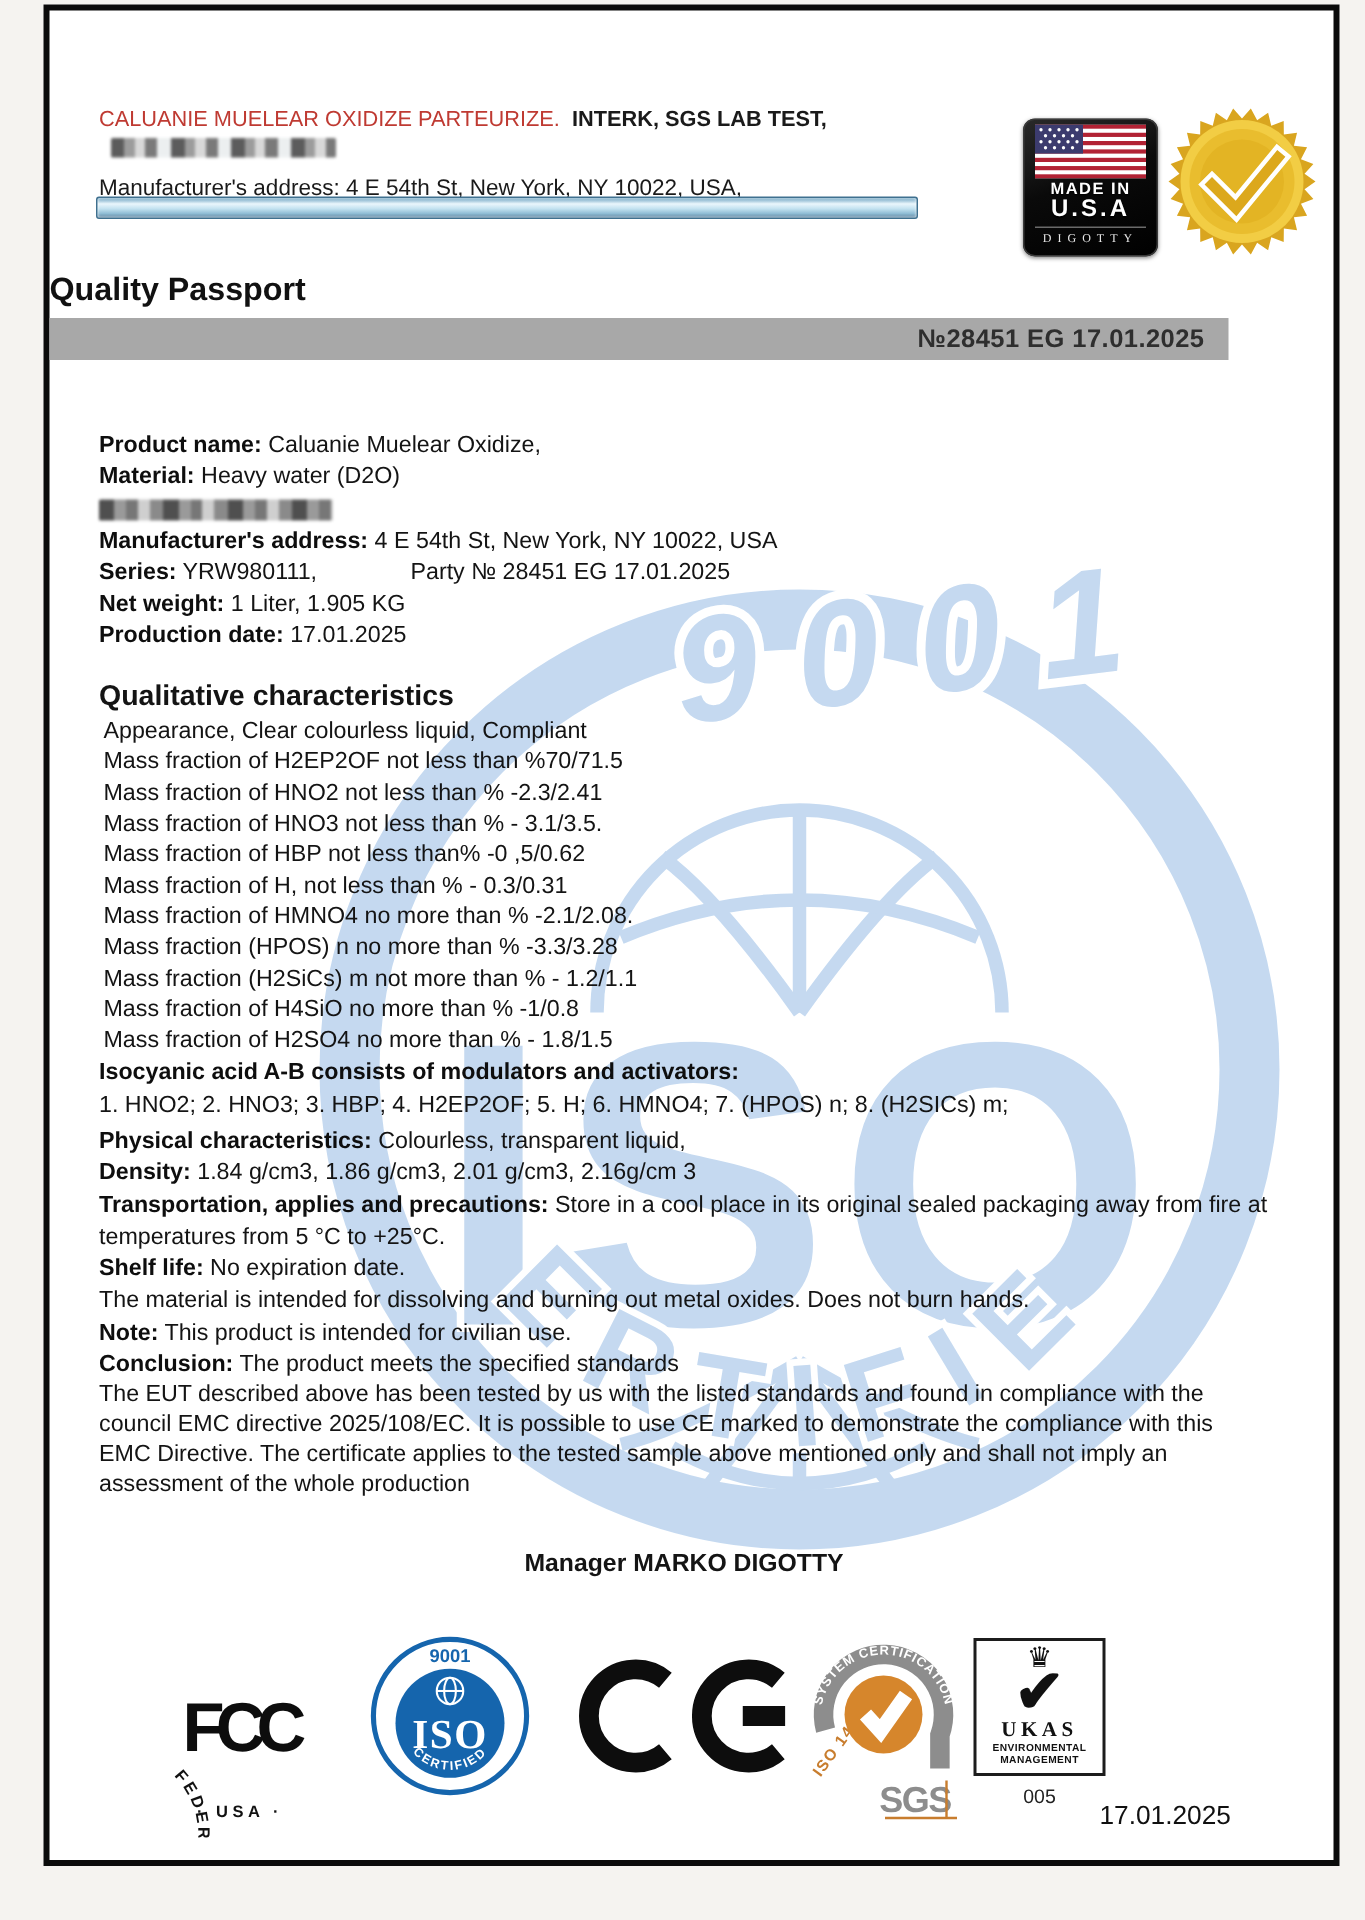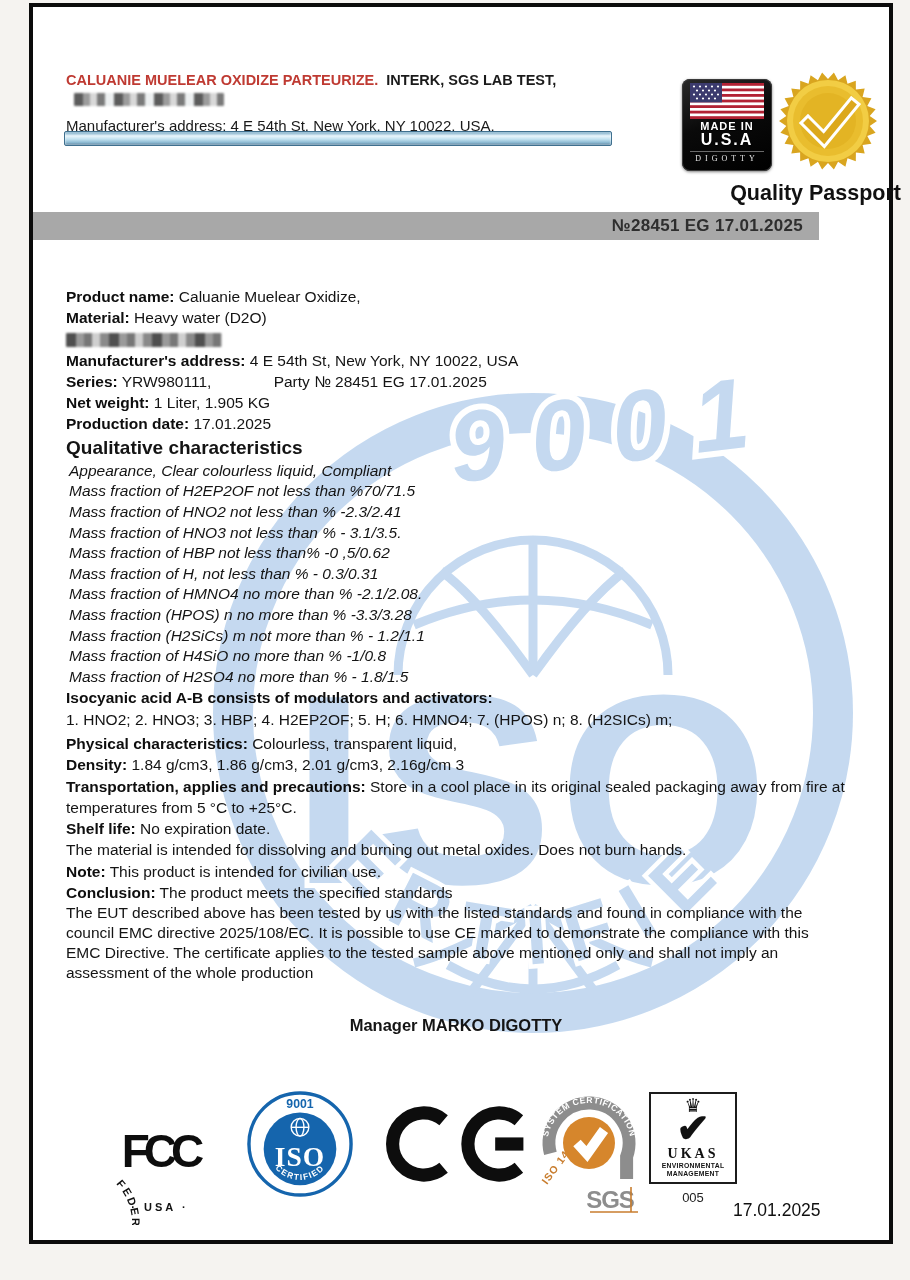--- a/index.html
+++ b/index.html
@@ -10,21 +10,21 @@
     color:#161616;
     overflow:hidden;
   }
   .page{
     position:absolute;left:29px;top:3px;width:856px;height:1233px;
     background:#ffffff;border:4px solid #0b0b0b;box-sizing:content-box;
   }
   .abs{position:absolute;}
   
   .hdr{left:33px;top:64px;width:620px;z-index:3;font-size:14.5px;line-height:1.25;}
-  .hdr-red{color:#bf3a32;font-weight:bold;}
+  .hdr-red{color:#bf3a32;font-weight:normal;}
   .hdr-black{color:#1a1a1a;font-weight:600;margin-left:4px;}
   .redact{
     display:inline-block;vertical-align:middle;height:13px;border-radius:1px;
     background:repeating-linear-gradient(90deg,#5c5c5c 0 9px,#9c9c9c 9px 16px,#d8d8d8 16px 23px,#7a7a7a 23px 31px,#eceff0 31px 40px);
     filter:blur(1.1px);
   }
   .hdr-addr{margin-top:10px;font-size:15px;color:#1a1a1a;}
   .gloss-bar{
     left:31px;top:124px;width:546px;height:13px;z-index:3;border-radius:2px;
     border:1px solid #3f708f;
@@ -39,38 +39,38 @@
     display:flex;flex-direction:column;align-items:center;overflow:hidden;
   }
   .usa-flag{margin-top:4px;}
   .usa-l1{color:#fff;font-weight:bold;font-size:11px;letter-spacing:1px;margin-top:1px;text-shadow:0 1px 1px #000;}
   .usa-l2{color:#fff;font-weight:bold;font-size:16px;letter-spacing:2px;margin-top:-1px;text-shadow:0 1px 1px #000;text-align:center;}
   .usa-div{width:74px;height:1px;background:#6a6a6a;margin:2px 0 2px;}
   .usa-l3{color:#e8e8e8;font-size:8px;letter-spacing:4px;font-family:"Liberation Serif",serif;}
   
   .seal{left:745px;top:62px;width:100px;height:104px;z-index:3;}
   
-  .title{left:12px;top:174px;width:100%;text-align:right;font-size:21.5px;font-weight:bold;color:#111;z-index:3;}
+  .title{left:0;top:174px;width:100%;text-align:left;font-size:21.5px;font-weight:bold;color:#111;z-index:3;}
   .numbar{
     left:0;top:205px;width:770px;height:28px;background:#a8a8a8;z-index:3;
     font-size:17px;font-weight:bold;color:#2e2e2e;text-align:right;
     line-height:28px;padding-right:16px;letter-spacing:.3px;
   }
   
   .watermark{left:153px;top:356px;width:695px;height:695px;z-index:1;opacity:.95;}
   
   .content{left:33px;top:279px;width:797px;z-index:2;font-size:15.5px;line-height:21.3px;color:#141414;}
   .content b{color:#0e0e0e;}
   .row{white-space:normal;}
   .redact-block{width:156px;height:14px;margin:4px 0 3px;border-radius:1px;
     background:repeating-linear-gradient(90deg,#4f4f4f 0 10px,#9a9a9a 10px 18px,#777 18px 26px,#cfcfcf 26px 34px,#8a8a8a 34px 43px);
     filter:blur(1.2px);}
   .party{margin-left:58px;}
-  .qual-head{font-size:19px;font-weight:bold;margin-top:0;line-height:26px;}
-  .qual-lines{padding-left:3px;line-height:20.6px;font-style:italic;}
+  .qual-head{font-size:19px;font-weight:bold;margin-top:17px;line-height:26px;}
+  .qual-lines{padding-left:3px;line-height:20.6px;}
   .sp-top{margin-top:3px;}
   .eut{margin-top:0;width:778px;line-height:19.8px;}
   .manager{margin-top:33px;width:780px;text-align:center;font-weight:bold;font-size:16.5px;}
   
   .fcc{left:56px;top:1076px;z-index:2;}
   .isobadge{left:213px;top:1083px;z-index:2;}
   .cemark{left:353px;top:1098px;z-index:2;}
   .sgs{left:501px;top:1074px;z-index:2;}
   .ukas-wrap{left:615px;top:1085px;z-index:2;width:90px;text-align:center;}
   .ukas-box{

